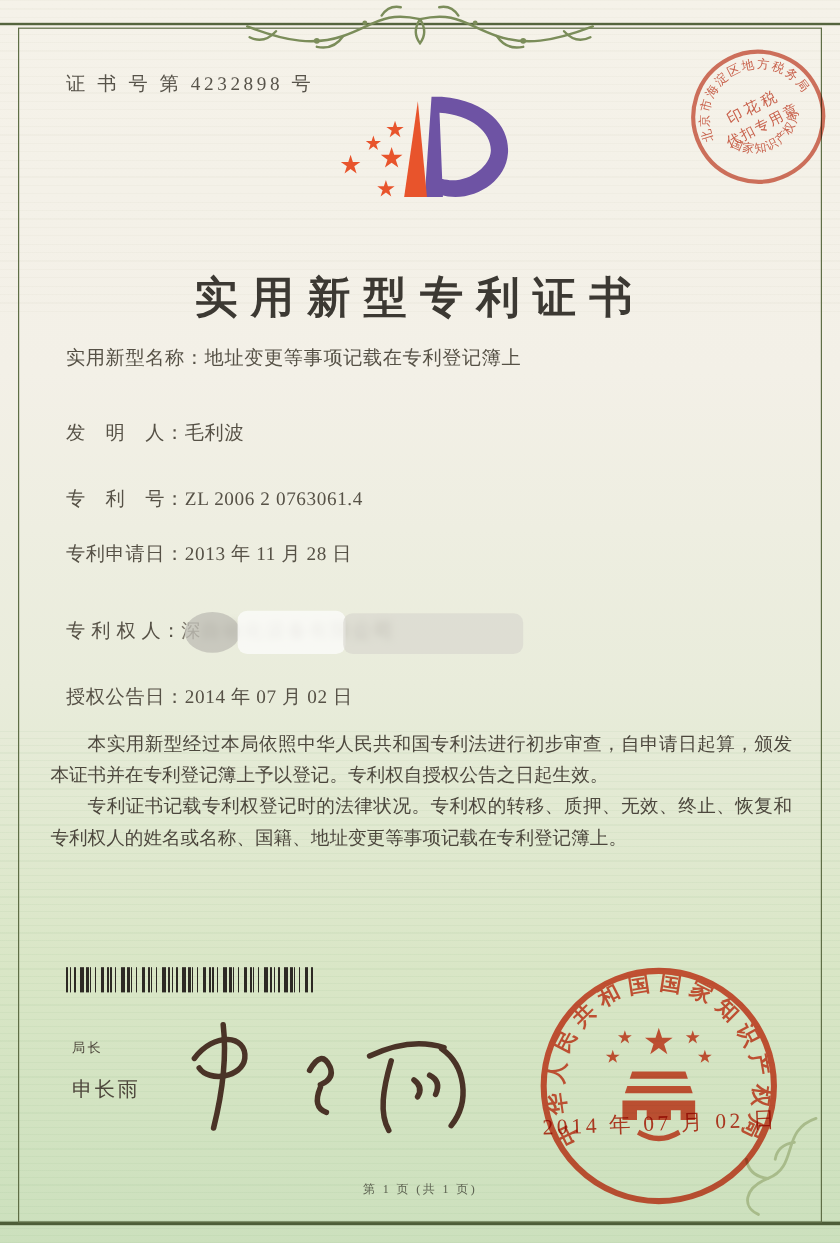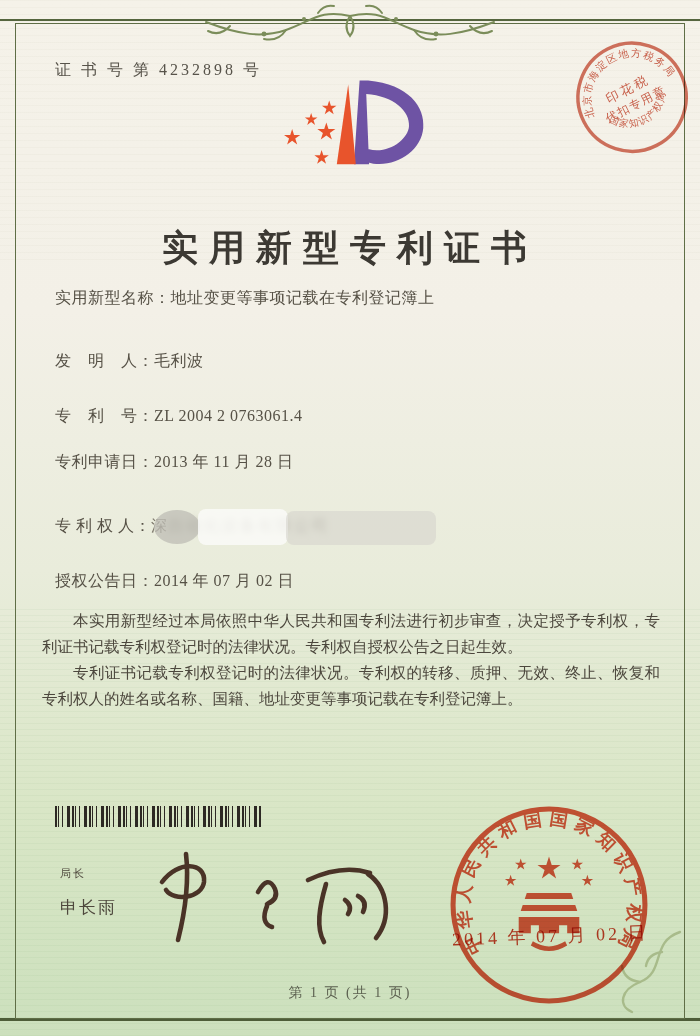--- a/index.html
+++ b/index.html
@@ -46,21 +46,21 @@
   .body-text p{margin:0;text-indent:2em;}
   
   .barcode{position:absolute;left:55px;top:806px;width:206px;height:21px;
     background:repeating-linear-gradient(90deg,#2d2924 0 2px,transparent 2px 3px,#2d2924 3px 4px,transparent 4px 7px,#2d2924 7px 8px,transparent 8px 12px,#2d2924 12px 15px,transparent 15px 17px);}
   .sig-title{position:absolute;left:60px;top:866px;font-size:11px;color:#4e483d;letter-spacing:2px;}
   .sig-name{position:absolute;left:60px;top:896px;font-size:17px;color:#4e483d;letter-spacing:2px;}
   .signature{position:absolute;left:140px;top:840px;}
   .seal{position:absolute;left:448px;top:804px;mix-blend-mode:multiply;opacity:.92;}
   .seal-date{position:absolute;left:452px;top:924px;font-size:18px;color:#cf3f2a;letter-spacing:3px;
              transform:rotate(-2deg);mix-blend-mode:multiply;white-space:nowrap;}
-  .footer{position:absolute;left:0;width:100%;top:984px;text-align:center;font-size:14px;color:#5c6150;letter-spacing:2px;}
+  .footer{position:absolute;left:0;width:100%;top:984px;text-align:center;font-size:10px;color:#5c6150;letter-spacing:2px;}
   svg text{font-family:"Liberation Serif","DejaVu Serif",serif;}
 </style>
 </head>
 <body>
 
 <div class="page">
 
   <div class="waves-top"></div>
   <div class="waves"></div>
 
@@ -137,32 +137,32 @@
       <text x="60" y="72" text-anchor="middle" font-size="12" fill="#c94a33" letter-spacing="1.5">代扣专用章</text>
     </svg>
   </div>
 
   <div class="title">实用新型专利证书</div>
 
   <div class="field f0"><span>实用新型名称：</span><span>地址变更等事项记载在专利登记簿上</span></div>
 
   <div class="field f1"><span>发　明　人：</span><span>毛利波</span></div>
 
-  <div class="field f2"><span>专　利　号：</span><span>ZL 2004 2 0763061.4</span></div>
+  <div class="field f2"><span>专　利　号：</span><span>ZL 2006 2 0763061.4</span></div>
 
   <div class="field f3"><span>专利申请日：</span><span>2013 年 11 月 28 日</span></div>
 
   <div class="field f4">
     <span>专 利 权 人：</span><span class="dimmed">深</span><span class="redacted-wrap"><span class="blurred">自动化设备有限公司</span><span class="patch p1"></span><span class="patch p2"></span><span class="patch p3"></span></span>
   </div>
 
   <div class="field f5"><span>授权公告日：</span><span>2014 年 07 月 02 日</span></div>
 
   <div class="body-text">
-    <p>本实用新型经过本局依照中华人民共和国专利法进行初步审查，决定授予专利权，专利证书记载专利权登记时的法律状况。专利权自授权公告之日起生效。</p>
+    <p>本实用新型经过本局依照中华人民共和国专利法进行初步审查，自申请日起算，颁发本证书并在专利登记簿上予以登记。专利权自授权公告之日起生效。</p>
     <p>专利证书记载专利权登记时的法律状况。专利权的转移、质押、无效、终止、恢复和专利权人的姓名或名称、国籍、地址变更等事项记载在专利登记簿上。</p>
   </div>
 
   <div class="barcode"></div>
 
   <div class="sig-title">局长</div>
   <div class="sig-name">申长雨</div>
 
   <div class="signature">
     <svg width="262" height="112" viewBox="0 0 262 112">

